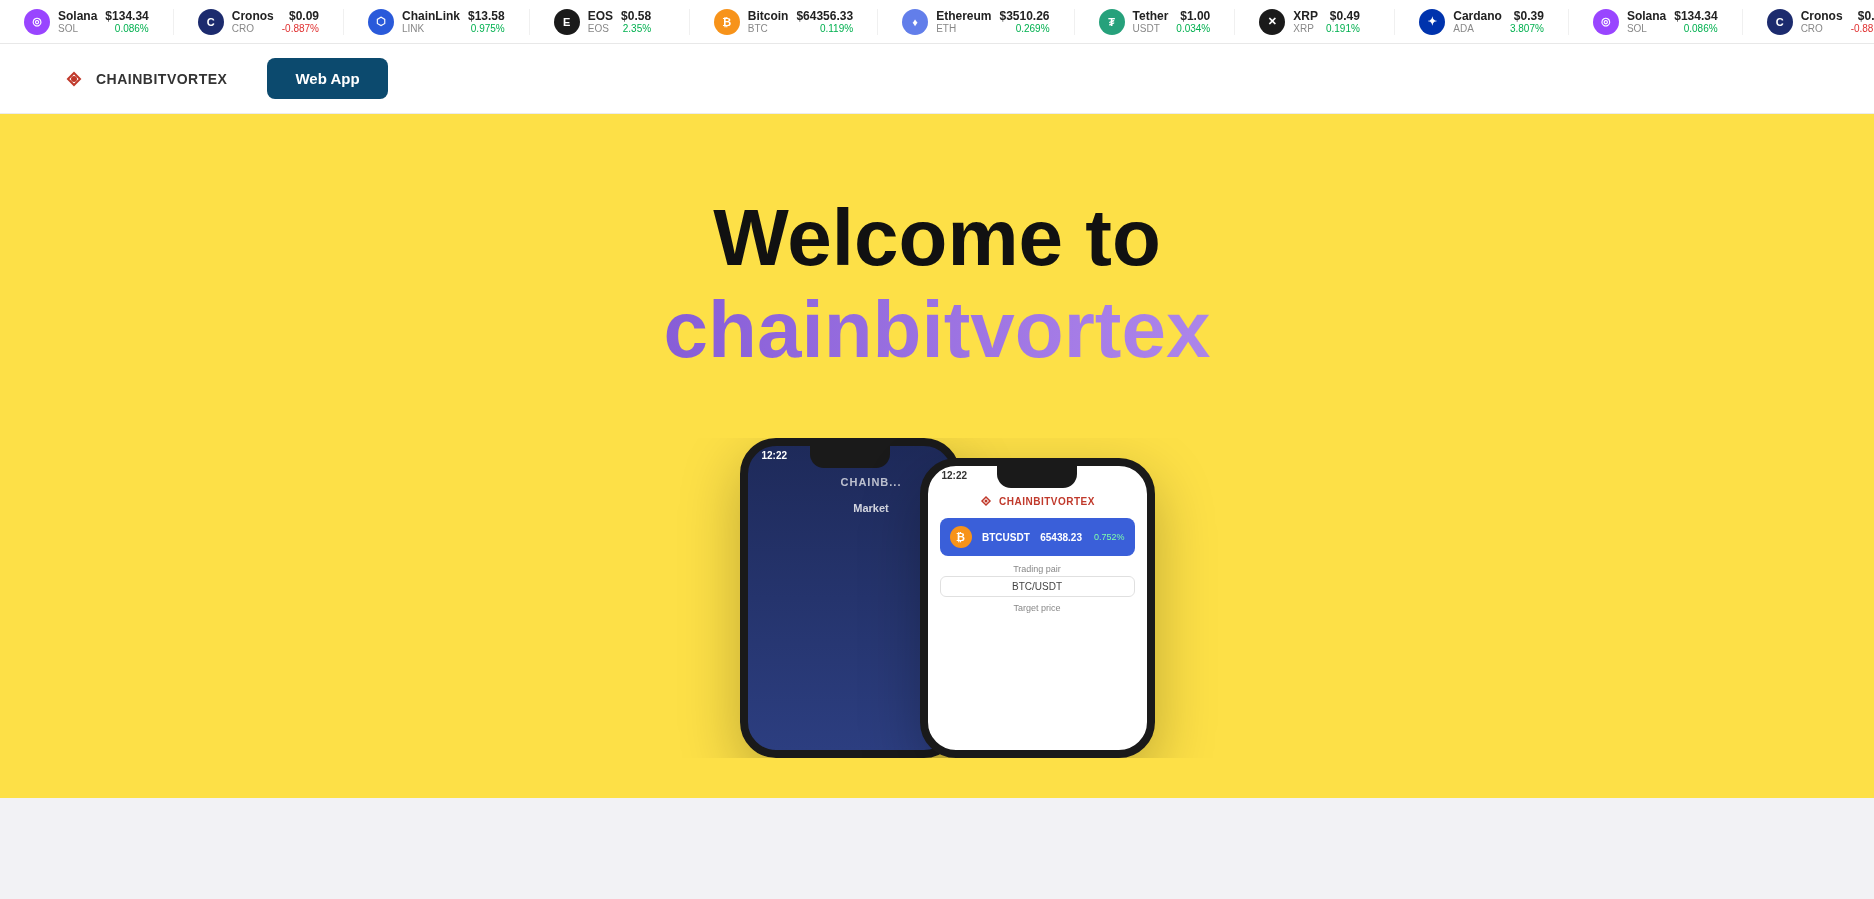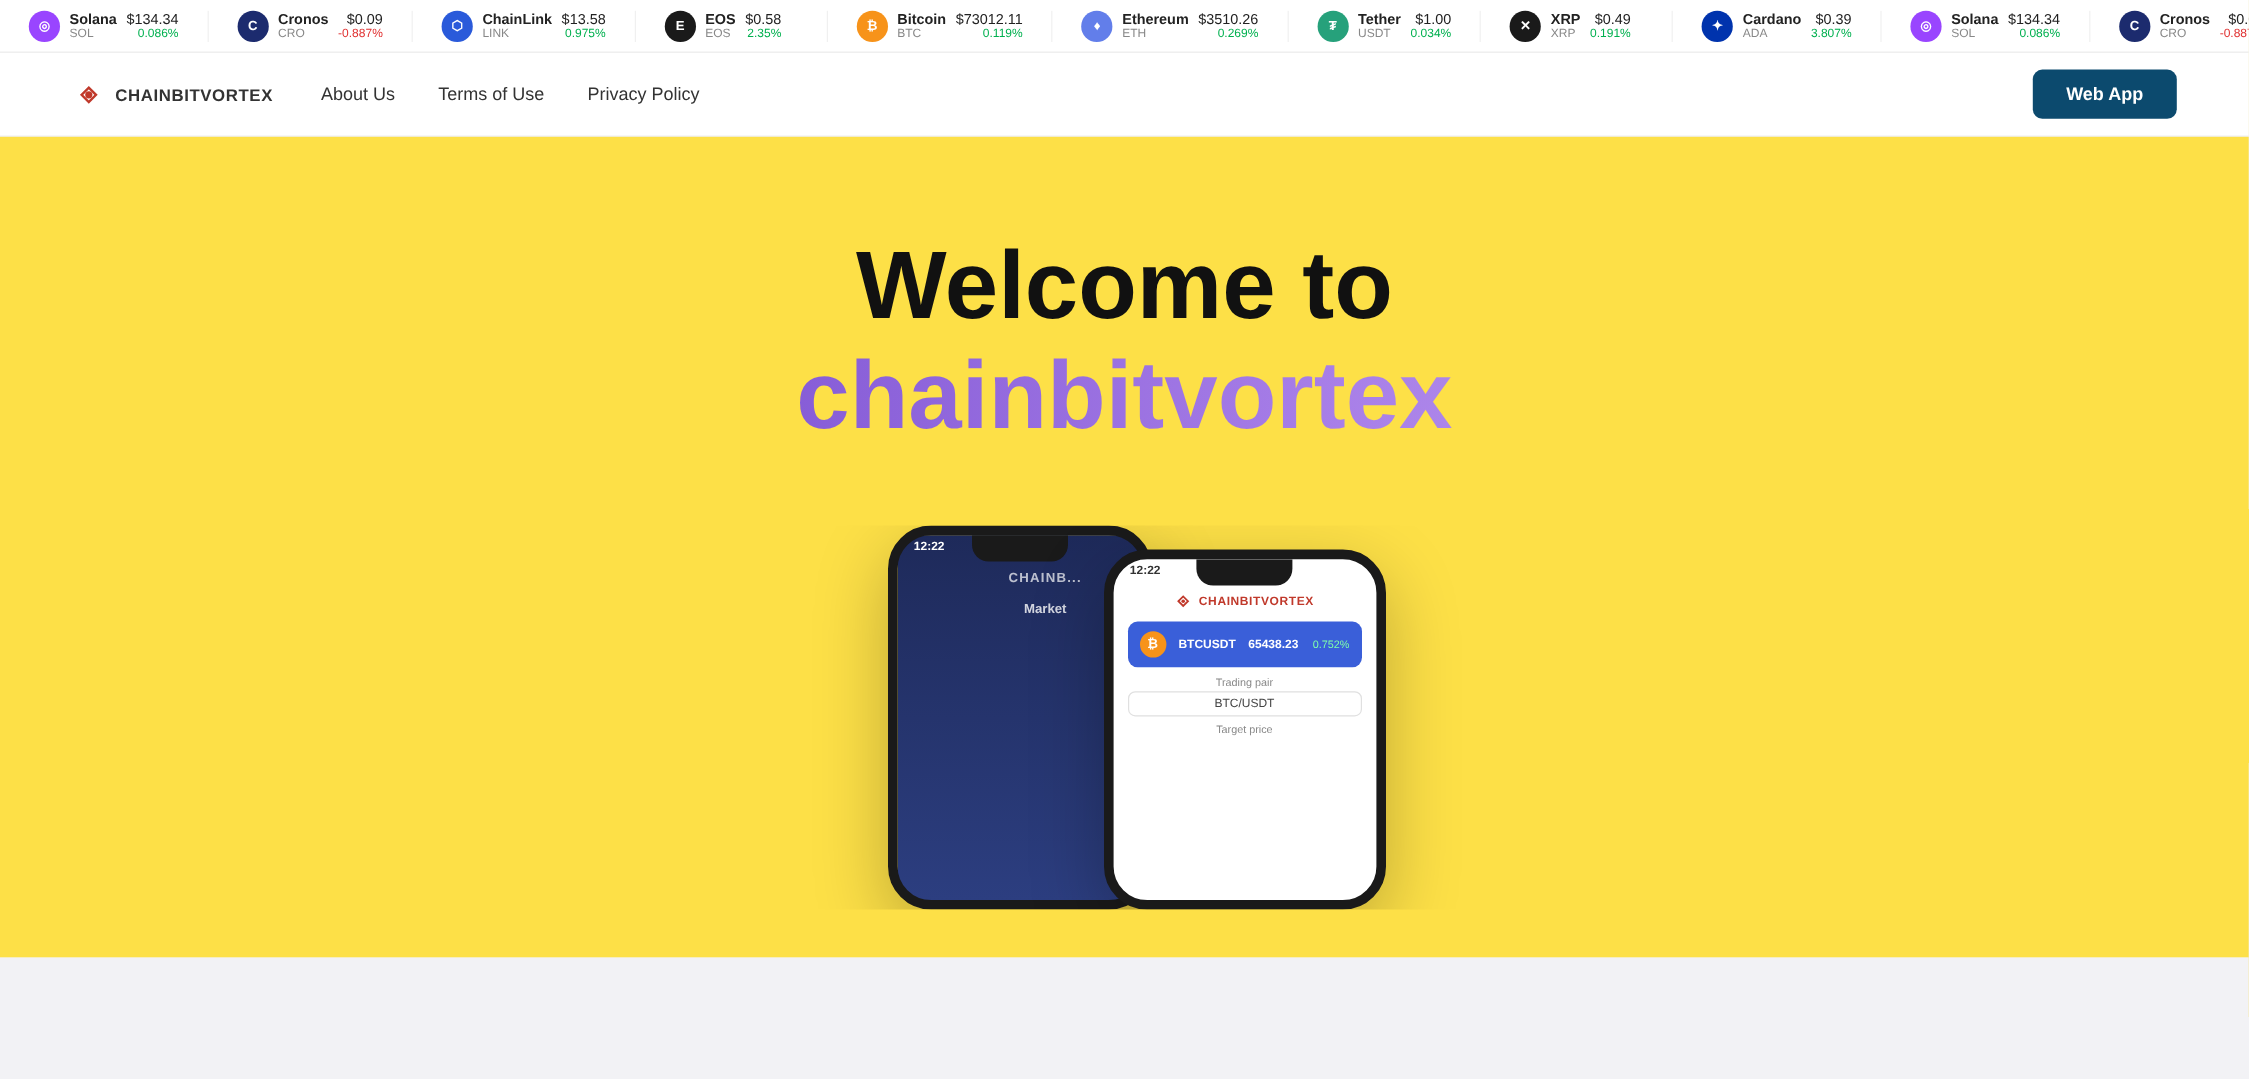--- a/index.html
+++ b/index.html
@@ -41,21 +41,21 @@
       justify-content: center;
       font-size: 11px;
       font-weight: bold;
       color: #fff;
       flex-shrink: 0;
     }
     .ticker-info { display: flex; flex-direction: column; }
     .ticker-name { font-size: 12px; font-weight: 600; color: #222; }
     .ticker-symbol { font-size: 10px; color: #888; }
     .ticker-price-col { display: flex; flex-direction: column; align-items: flex-end; }
-    .ticker-price { font-size: 12px; font-weight: 400; color: #222; }
+    .ticker-price { font-size: 12px; font-weight: 700; color: #222; }
     .ticker-change { font-size: 10px; }
     .ticker-change.positive { color: #00b04f; }
     .ticker-change.negative { color: #e03030; }
 
     
     .navbar {
       background: #fff;
       display: flex;
       align-items: center;
       padding: 0 60px;
@@ -331,21 +331,21 @@
         <span class="ticker-change positive">2.35%</span>
       </div>
     </div>
       <div class="ticker-item">
       <div class="ticker-icon" style="background:#f7931a">₿</div>
       <div class="ticker-info">
         <span class="ticker-name">Bitcoin</span>
         <span class="ticker-symbol">BTC</span>
       </div>
       <div class="ticker-price-col">
-        <span class="ticker-price">$73012.11</span>
+        <span class="ticker-price">$64356.33</span>
         <span class="ticker-change positive">0.119%</span>
       </div>
     </div>
       <div class="ticker-item">
       <div class="ticker-icon" style="background:#627eea">♦</div>
       <div class="ticker-info">
         <span class="ticker-name">Ethereum</span>
         <span class="ticker-symbol">ETH</span>
       </div>
       <div class="ticker-price-col">
@@ -415,31 +415,20 @@
   <a class="logo" href="#">
     <div class="logo-icon">
       <svg width="28" height="28" viewBox="0 0 28 28" fill="none">
         <rect width="28" height="28" rx="6" fill="#fff"></rect>
         <path d="M8 14 L14 8 L20 14 L14 20 Z" fill="none" stroke="#c0392b" stroke-width="2"></path>
         <circle cx="14" cy="14" r="3" fill="#c0392b"></circle>
       </svg>
     </div>
     <span class="logo-text">CHAINBITVORTEX</span>
   </a>
-  <ul class="nav-links">
-    <li>
-      <a href="#">About Us</a>
-    </li>
-    <li>
-      <a href="#">Terms of Use</a>
-    </li>
-    <li>
-      <a href="#">Privacy Policy</a>
-    </li>
-  </ul>
   <button class="nav-cta">Web App</button>
 </nav>
 
 <section class="hero">
   <h1>
     <span class="hero-title-line1">Welcome to</span>
     <span class="hero-title-line2">chainbitvortex</span>
   </h1>
 
   <div class="phones-container">

